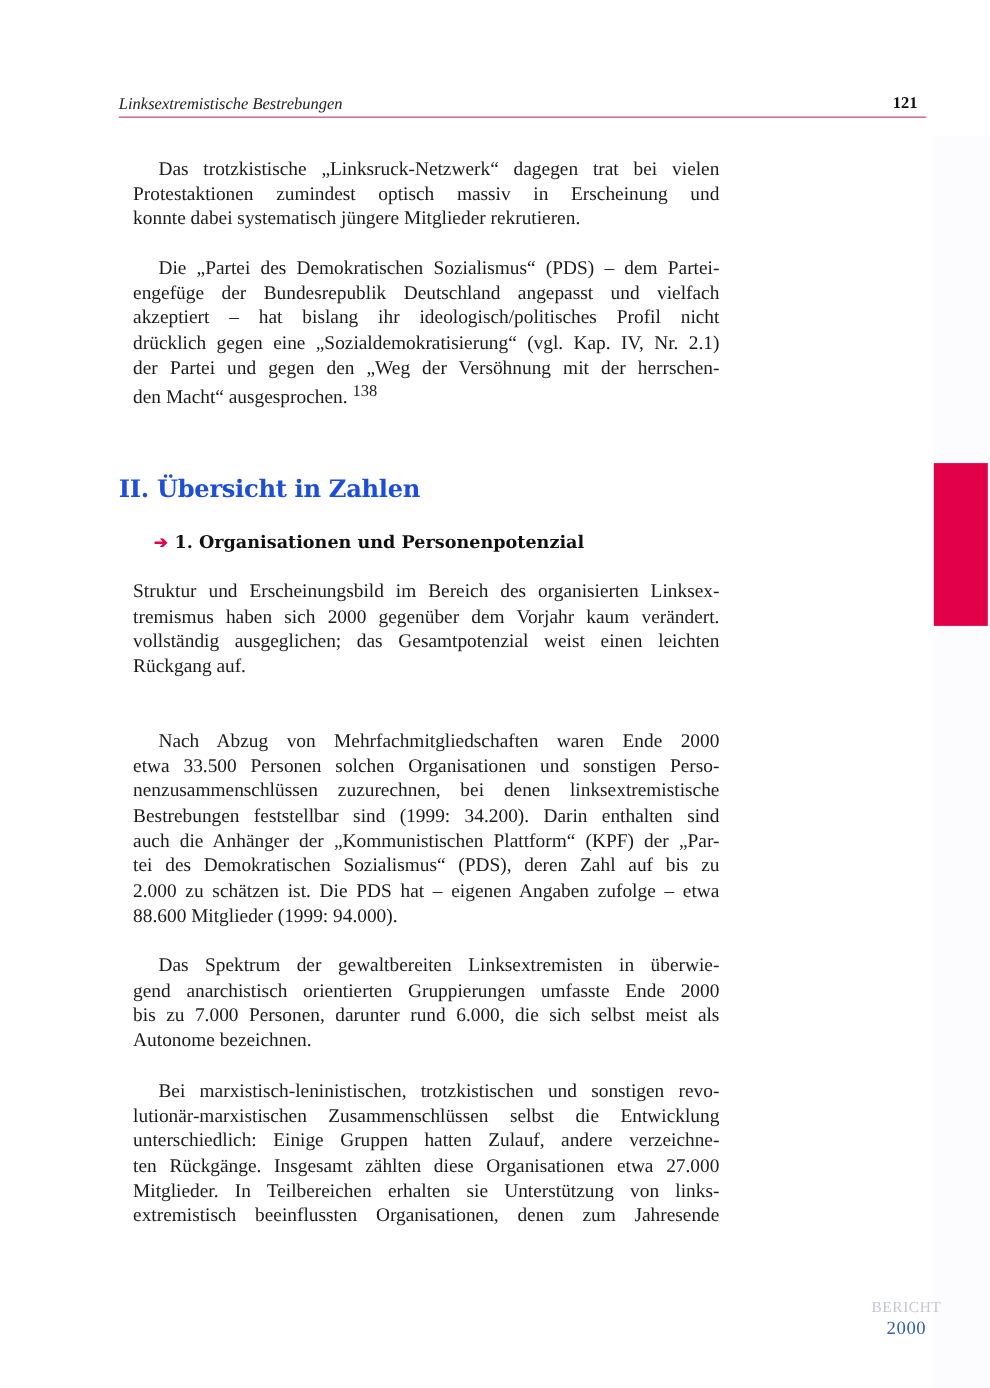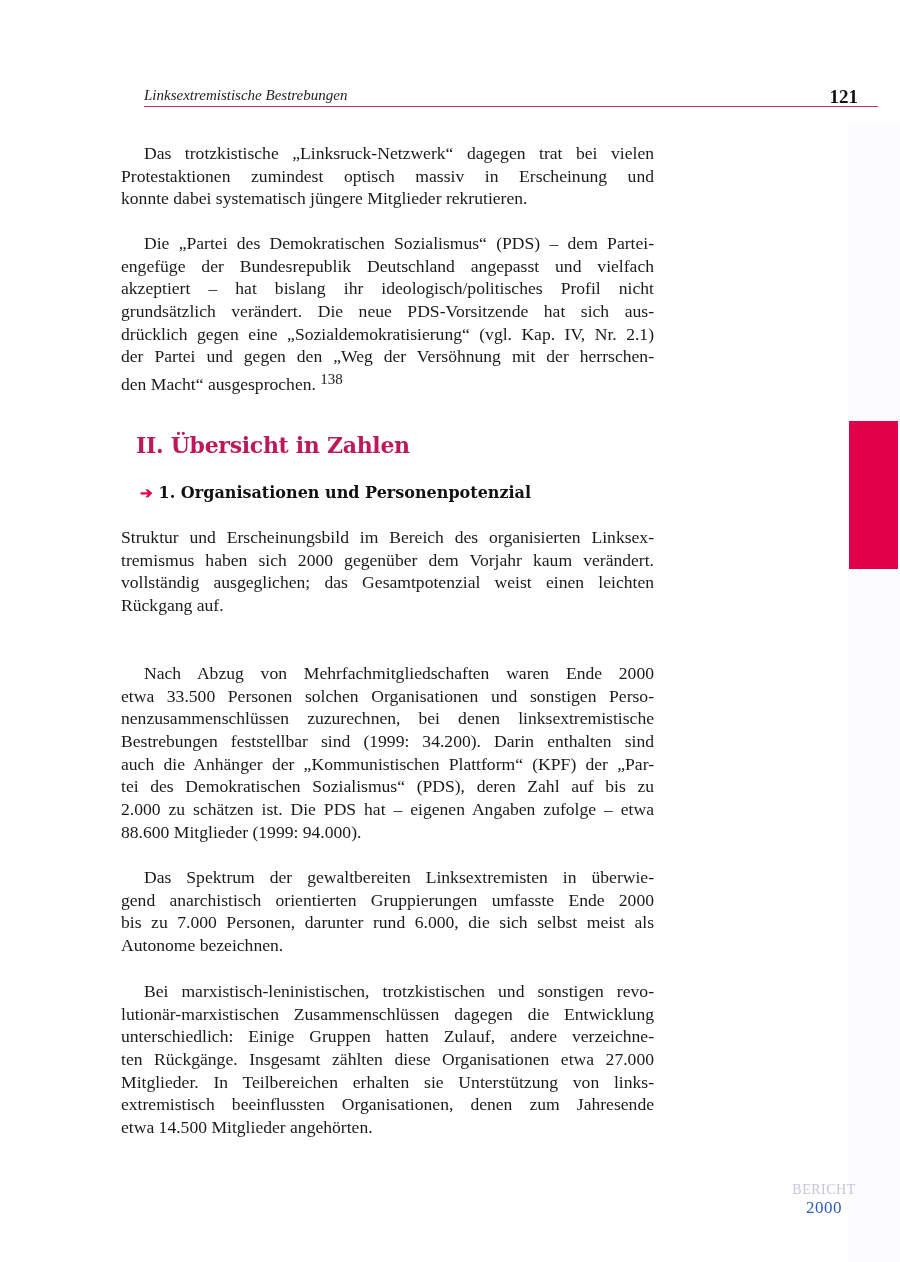--- a/index.html
+++ b/index.html
@@ -2,29 +2,29 @@
 <html><head>
 <meta charset="utf-8">
 <style>
   html, body { margin: 0; padding: 0; }
   body {
     width: 900px; height: 1262px; background: #ffffff; position: relative; overflow: hidden;
     font-family: "DejaVu Serif", "Liberation Serif", serif; color: #1a1a1a;
   }
   .side-strip { position: absolute; left: 848px; top: 124px; width: 52px; height: 1138px; background: #fcfbfd; }
   .side-tab { position: absolute; left: 849px; top: 421px; width: 49px; height: 148px; background: #e2004a; }
-  .running-head { position: absolute; left: 108px; top: 86px; width: 734px; height: 20px; border-bottom: 1px solid #c0306a; margin-left: 36px; }
+  .running-head { position: absolute; left: 108px; top: 86px; width: 734px; height: 20px; border-bottom: 1px solid #c0306a; }
   .running-title { position: absolute; left: 0; top: 1px; font-family: "Liberation Serif", serif; font-style: italic; font-size: 15px; color: #222; }
-  .page-number { position: absolute; right: 20px; top: 0; font-family: "Liberation Serif", serif; font-weight: bold; font-size: 19px; color: #111; }
+  .page-number { position: absolute; right: 8px; top: 0; font-family: "Liberation Serif", serif; font-weight: bold; font-size: 15px; color: #111; }
   .para { position: absolute; left: 109px; width: 545px; font-family: "Liberation Serif", serif; font-size: 17.6px; line-height: 22.7px; color: #1a1a1a; }
   .line { display: block; text-align: justify; text-align-last: justify; white-space: nowrap; height: 22.7px; margin-left: 12px; }
   .line.last { text-align-last: left; }
   .line.indent { padding-left: 23px; }
   .sup { font-size: 15px; vertical-align: 6px; }
-  .h2 { position: absolute; left: 108px; top: 432px; font-family: "DejaVu Serif", serif; font-weight: bold; font-size: 22px; color: #be185d; letter-spacing: -0.3px; margin-left: 28px; }
+  .h2 { position: absolute; left: 108px; top: 432px; font-family: "DejaVu Serif", serif; font-weight: bold; font-size: 22px; color: #1d4ed8; letter-spacing: -0.3px; }
   .h3 { position: absolute; left: 140px; top: 483px; font-family: "DejaVu Serif", serif; font-weight: bold; font-size: 16px; color: #111; white-space: nowrap; }
   .h3 .arrow { color: #e2004a; font-weight: bold; margin-right: 6px; font-size: 15px; }
   .logo { position: absolute; left: 789px; top: 1183px; width: 70px; text-align: center; }
   .logo-top { font-family: "Liberation Serif", serif; font-size: 14px; color: #c5c3dd; letter-spacing: 0.5px; line-height: 14px; }
   .logo-bottom { font-family: "Liberation Serif", serif; font-size: 17px; color: #2f5cb8; line-height: 22px; letter-spacing: 0.5px; }
 </style>
 </head>
 <body>
 
 <div class="side-strip"></div>
@@ -38,21 +38,20 @@
 <div class="para" style="top:142px;">
   <span class="line indent">Das trotzkistische „Linksruck-Netzwerk“ dagegen trat bei vielen</span>
   <span class="line">Protestaktionen zumindest optisch massiv in Erscheinung und</span>
   <span class="line last">konnte dabei systematisch jüngere Mitglieder rekrutieren.</span>
 </div>
 
 <div class="para" style="top:232px;">
   <span class="line indent">Die „Partei des Demokratischen Sozialismus“ (PDS) – dem Partei-</span>
   <span class="line">engefüge der Bundesrepublik Deutschland angepasst und vielfach</span>
   <span class="line">akzeptiert – hat bislang ihr ideologisch/politisches Profil nicht</span>
-  <span class="line">grundsätzlich verändert. Die neue PDS-Vorsitzende hat sich aus-</span>
   <span class="line">drücklich gegen eine „Sozialdemokratisierung“ (vgl. Kap. IV, Nr. 2.1)</span>
   <span class="line">der Partei und gegen den „Weg der Versöhnung mit der herrschen-</span>
   <span class="line last"><span>den Macht“ ausgesprochen.</span> <span class="sup">138</span></span>
 </div>
 
 <div class="h2">II. Übersicht in Zahlen</div>
 <div class="h3">
   <span class="arrow">➔</span><span>1. Organisationen und Personenpotenzial</span>
 </div>
 
@@ -76,24 +75,23 @@
 
 <div class="para" style="top:866px;">
   <span class="line indent">Das Spektrum der gewaltbereiten Linksextremisten in überwie-</span>
   <span class="line">gend anarchistisch orientierten Gruppierungen umfasste Ende 2000</span>
   <span class="line">bis zu 7.000 Personen, darunter rund 6.000, die sich selbst meist als</span>
   <span class="line last">Autonome bezeichnen.</span>
 </div>
 
 <div class="para" style="top:980px;">
   <span class="line indent">Bei marxistisch-leninistischen, trotzkistischen und sonstigen revo-</span>
-  <span class="line">lutionär-marxistischen Zusammenschlüssen dagegen die Entwicklung</span>
+  <span class="line">lutionär-marxistischen Zusammenschlüssen selbst die Entwicklung</span>
   <span class="line">unterschiedlich: Einige Gruppen hatten Zulauf, andere verzeichne-</span>
   <span class="line">ten Rückgänge. Insgesamt zählten diese Organisationen etwa 27.000</span>
   <span class="line">Mitglieder. In Teilbereichen erhalten sie Unterstützung von links-</span>
   <span class="line">extremistisch beeinflussten Organisationen, denen zum Jahresende</span>
-  <span class="line last">etwa 14.500 Mitglieder angehörten.</span>
 </div>
 
 <div class="logo">
   <div class="logo-top">BERICHT</div>
   <div class="logo-bottom">2000</div>
 </div>
 
 </body></html>

